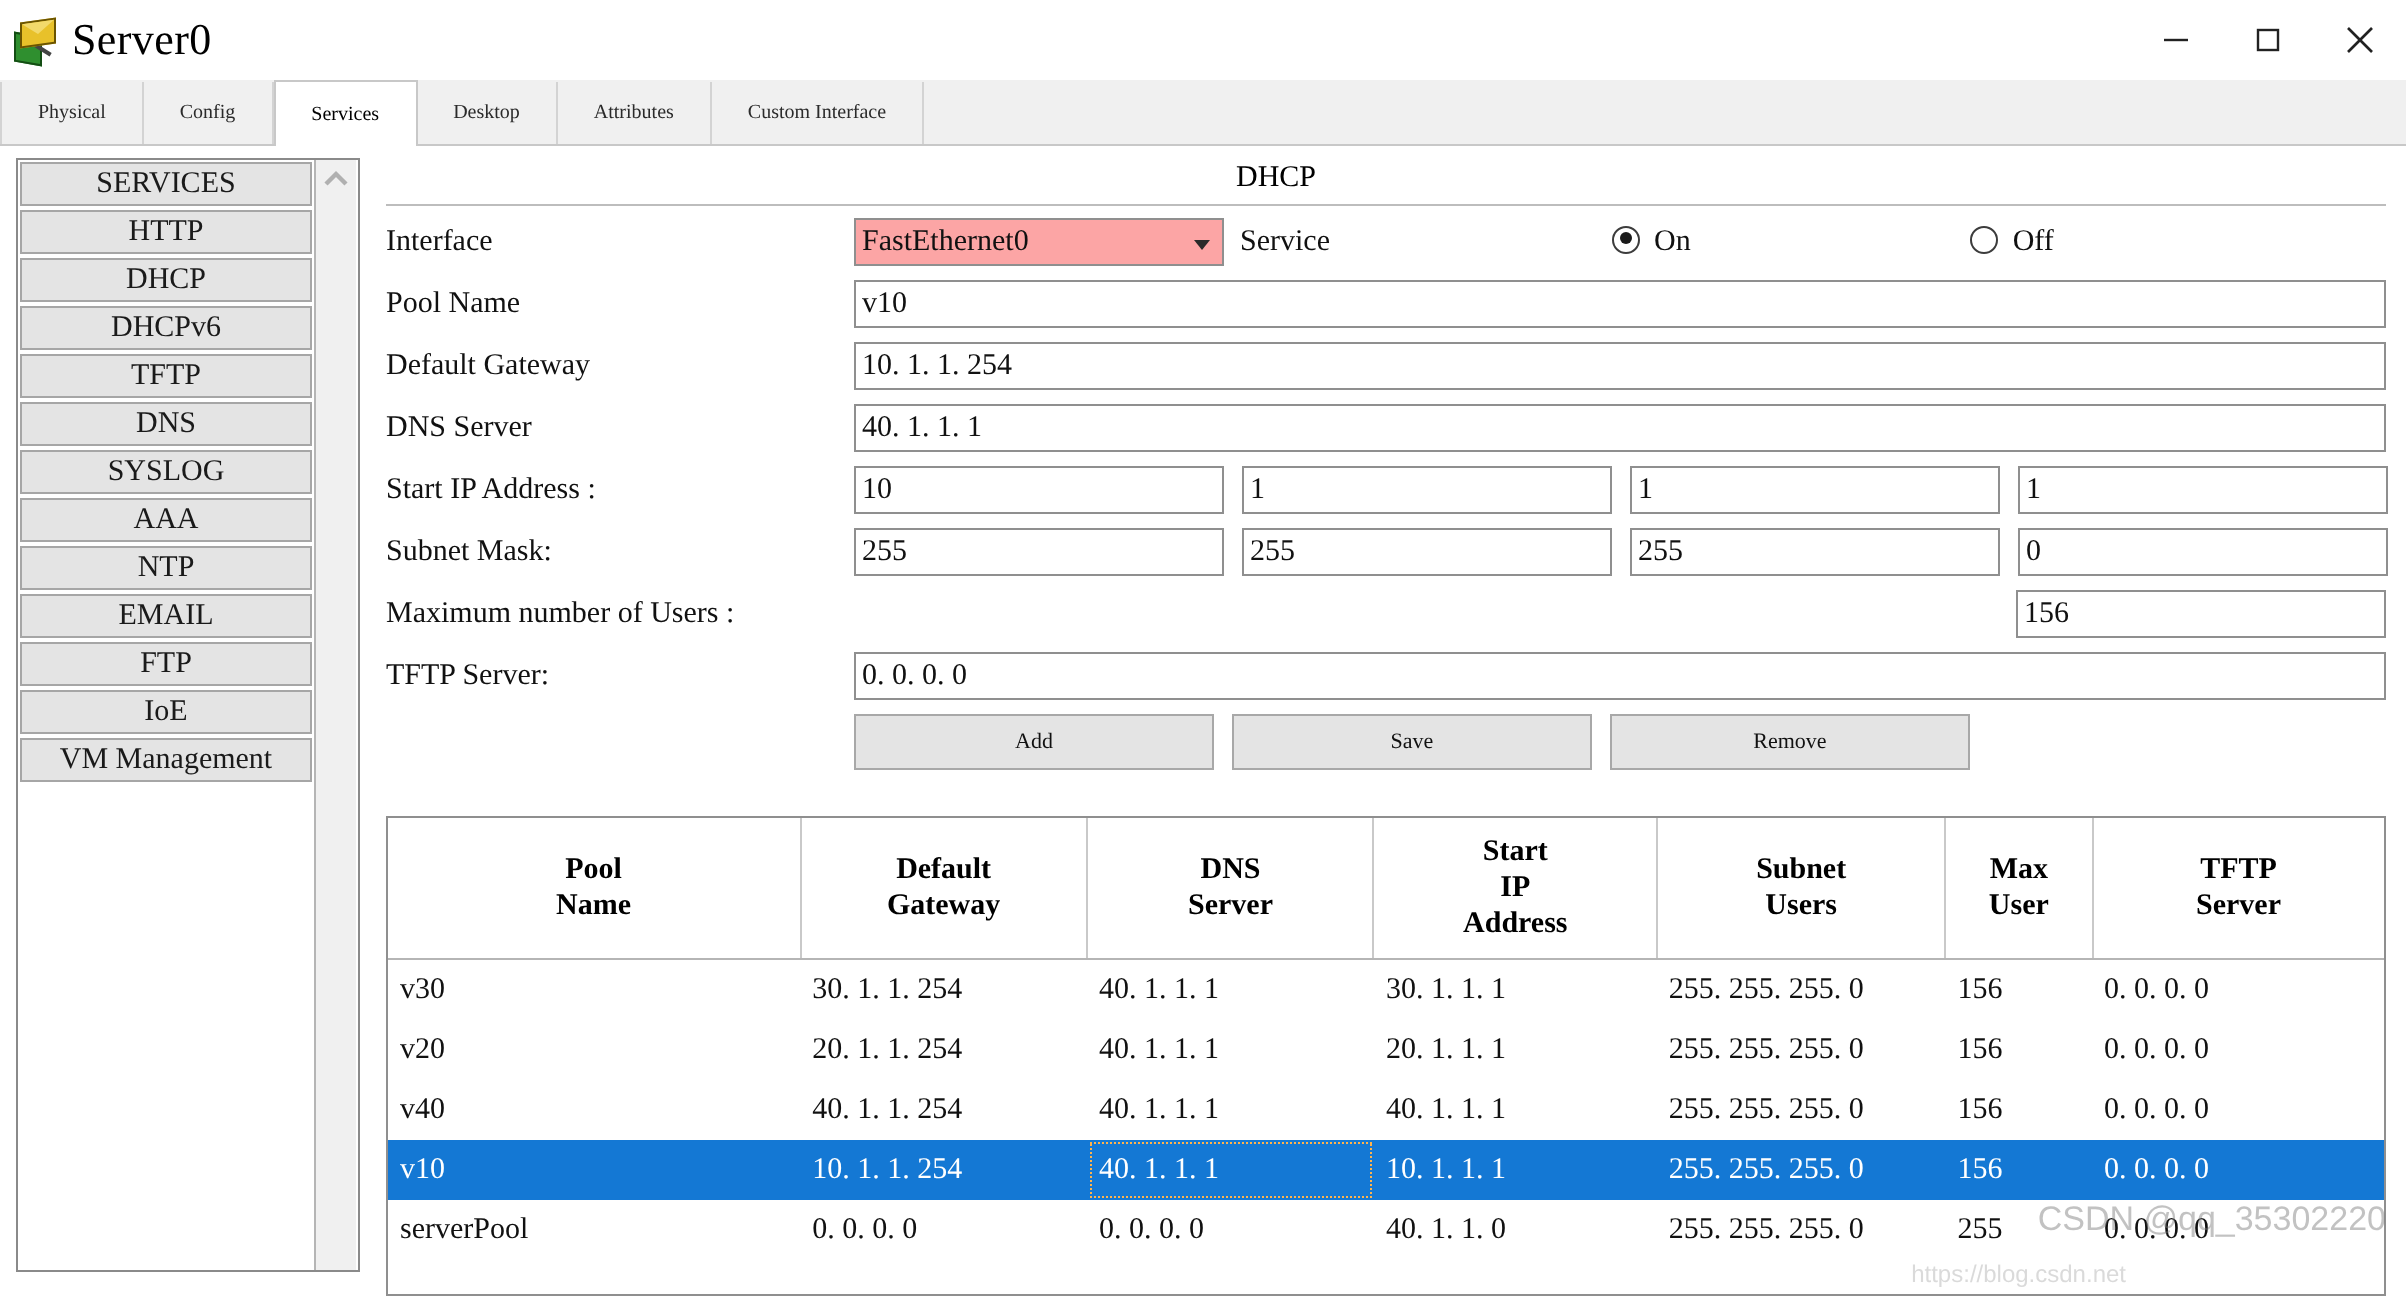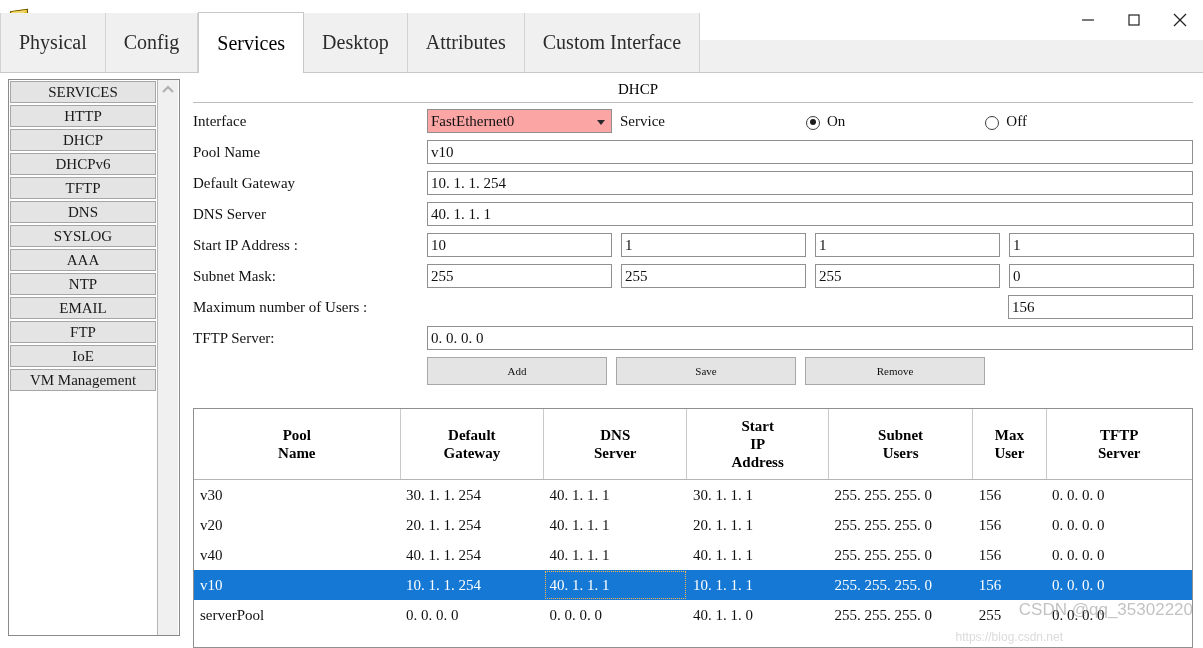--- a/index.html
+++ b/index.html
@@ -74,23 +74,23 @@
   .tabbar {
     height: 32px;
     background: #f0f0f0;
     border-bottom: 1px solid #c8c8c8;
     display: flex;
     align-items: flex-end;
     position: relative;
   }
   .tab {
     height: 31px;
-    padding: 14px 18px;
+    padding: 0 18px;
     display: flex; align-items: center;
-    font-size: 20px;
+    font-size: 10px;
     color: #2b2b2b;
     border-right: 1px solid #d3d3d3;
     background: #f0f0f0;
     white-space: nowrap;
   }
   .tab:first-child { border-left: 1px solid #d3d3d3; }
   .tab.active {
     background: #ffffff;
     border-top: 1px solid #c8c8c8;
     border-left: 1px solid #c8c8c8;
@@ -219,21 +219,21 @@
     border-right: 4px solid transparent;
     border-top: 5px solid #2a2a2a;
   }
   .svc-label {
     margin-left: 8px;
     width: 186px;
     flex: 0 0 186px;
     font-size: 15px;
   }
   .radio-wrap {
-    display: flex; align-items: flex-end;
+    display: flex; align-items: flex-start;
     flex: 0 0 auto;
   }
   .radio {
     width: 14px; height: 14px;
     border: 1.6px solid #3c3c3c;
     border-radius: 50%;
     box-sizing: border-box;
     position: relative;
     margin-right: 7px;
   }

